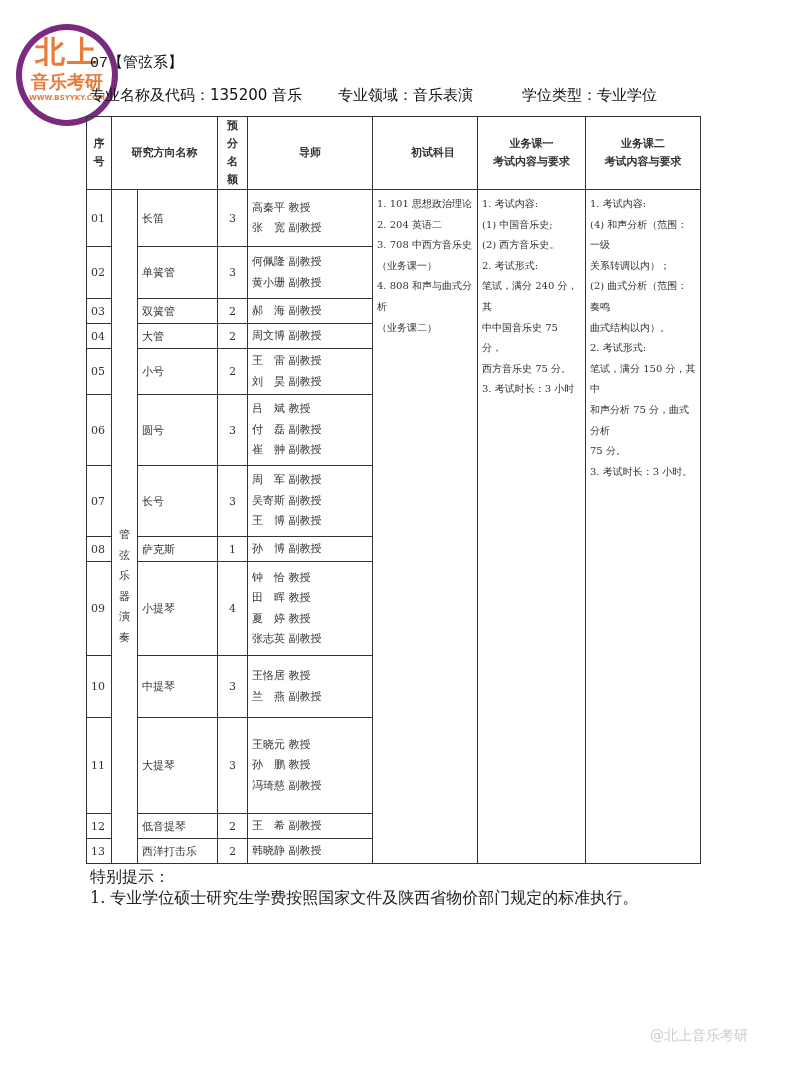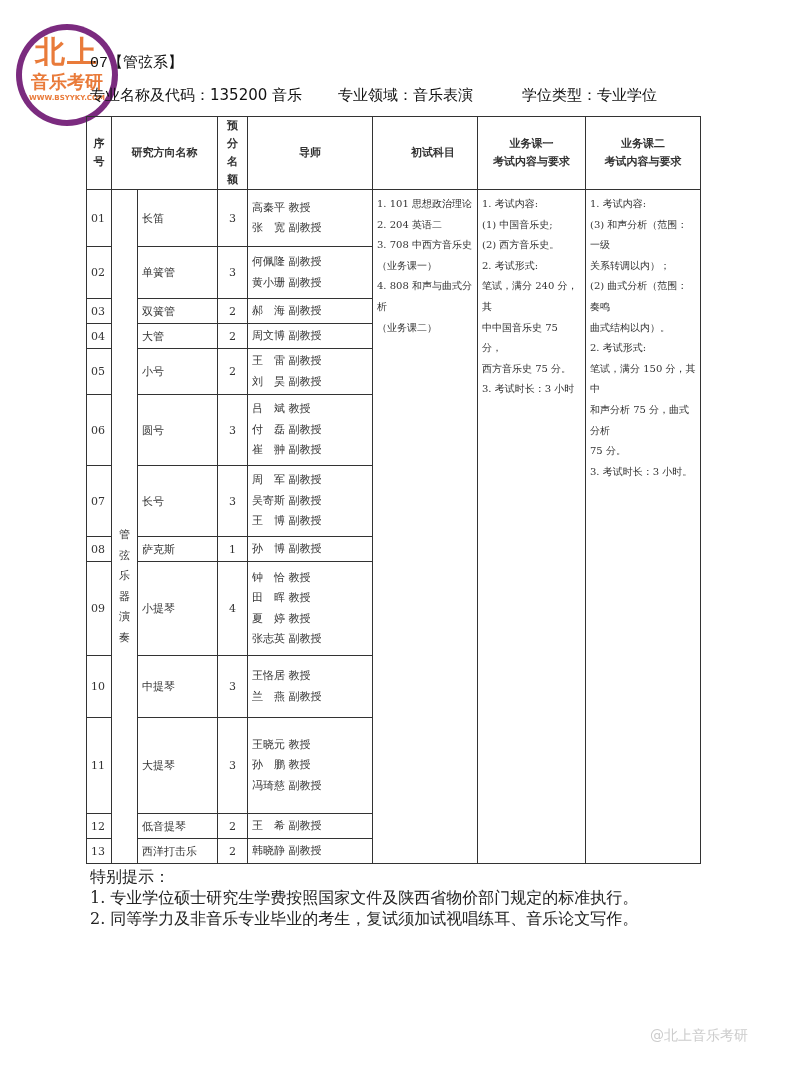--- a/index.html
+++ b/index.html
@@ -93,21 +93,21 @@
           <div>(1) 中国音乐史;</div>
           <div>(2) 西方音乐史。</div>
           <div>2. 考试形式:</div>
           <div>笔试，满分 240 分，其</div>
           <div>中中国音乐史 75 分，</div>
           <div>西方音乐史 75 分。</div>
           <div>3. 考试时长：3 小时</div>
         </td>
         <td class="tall" rowspan="13">
           <div>1. 考试内容:</div>
-          <div>(3) 和声分析（范围：一级</div>
+          <div>(4) 和声分析（范围：一级</div>
           <div>关系转调以内）；</div>
           <div>(2) 曲式分析（范围：奏鸣</div>
           <div>曲式结构以内）。</div>
           <div>2. 考试形式:</div>
           <div>笔试，满分 150 分，其中</div>
           <div>和声分析 75 分，曲式分析</div>
           <div>75 分。</div>
           <div>3. 考试时长：3 小时。</div>
         </td>
       </tr>
@@ -218,16 +218,15 @@
         <td class="c-adv">
           <div>韩晓静 副教授</div>
         </td>
       </tr>
     </tbody>
 </table>
 
 <div class="notes">
   <div>特别提示：</div>
   <div>1. 专业学位硕士研究生学费按照国家文件及陕西省物价部门规定的标准执行。</div>
-  <div>2. 同等学力及非音乐专业毕业的考生，复试须加试视唱练耳、音乐论文写作。</div>
 </div>
 
 <div class="watermark">@北上音乐考研</div>
 
 </body></html>

